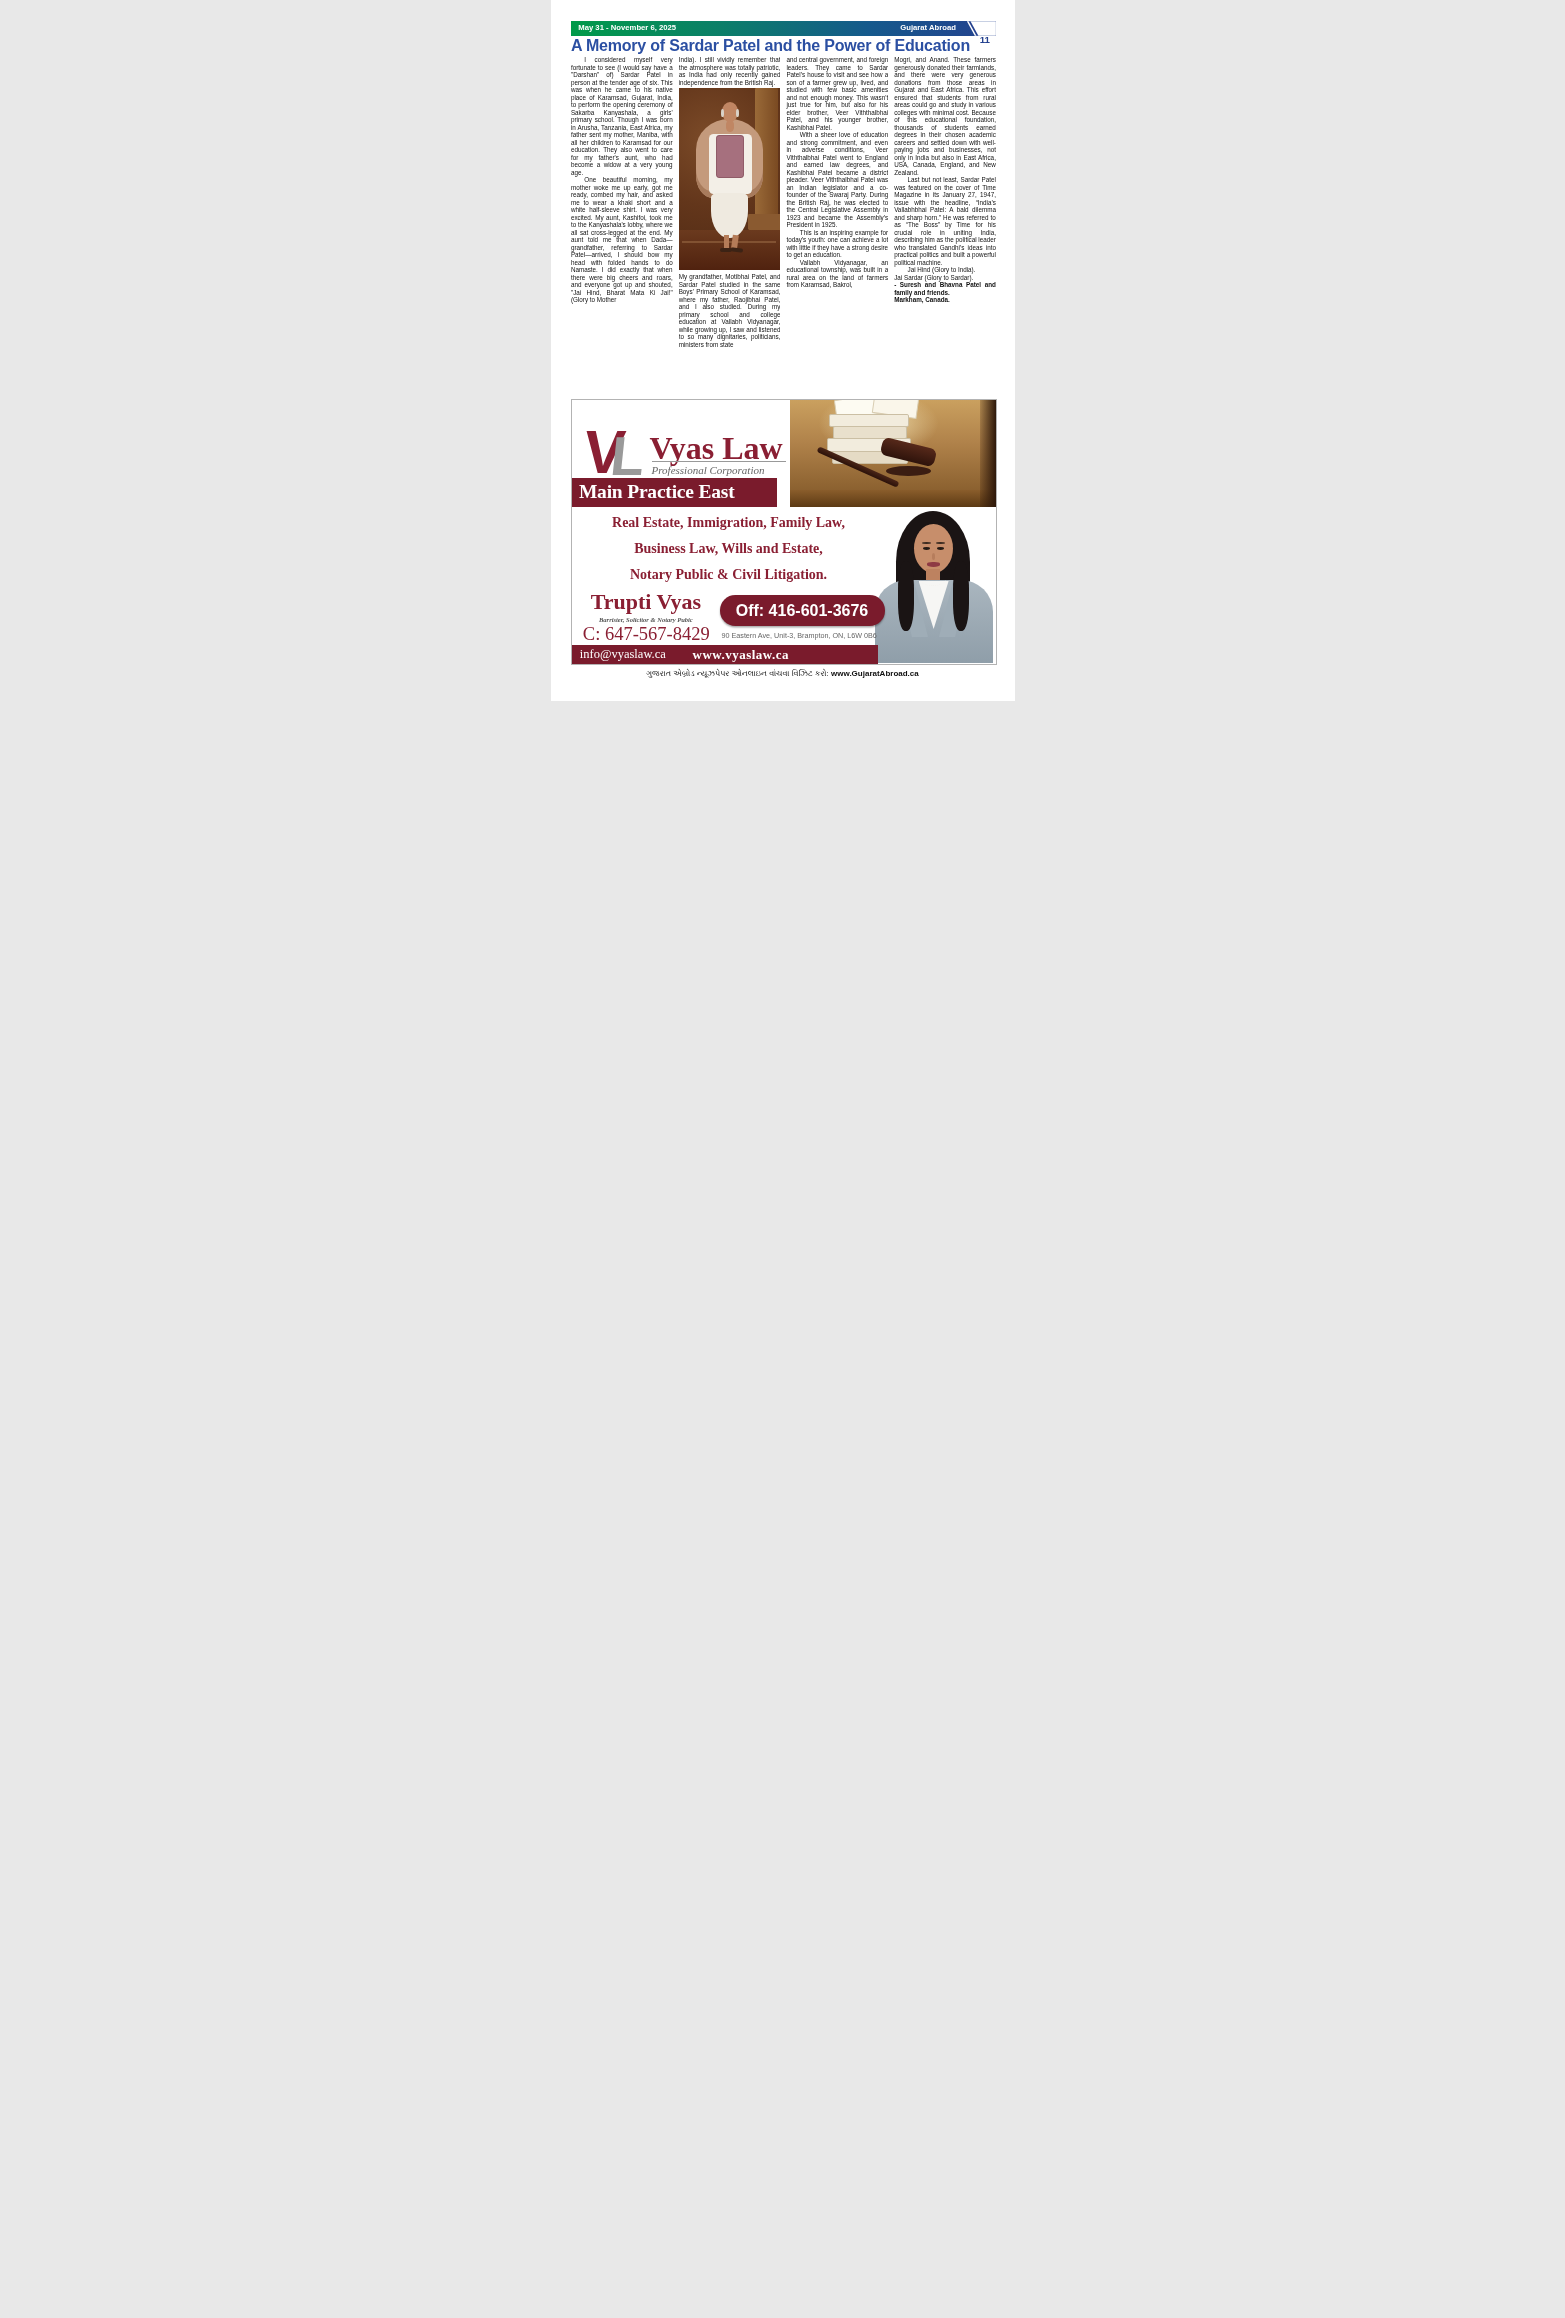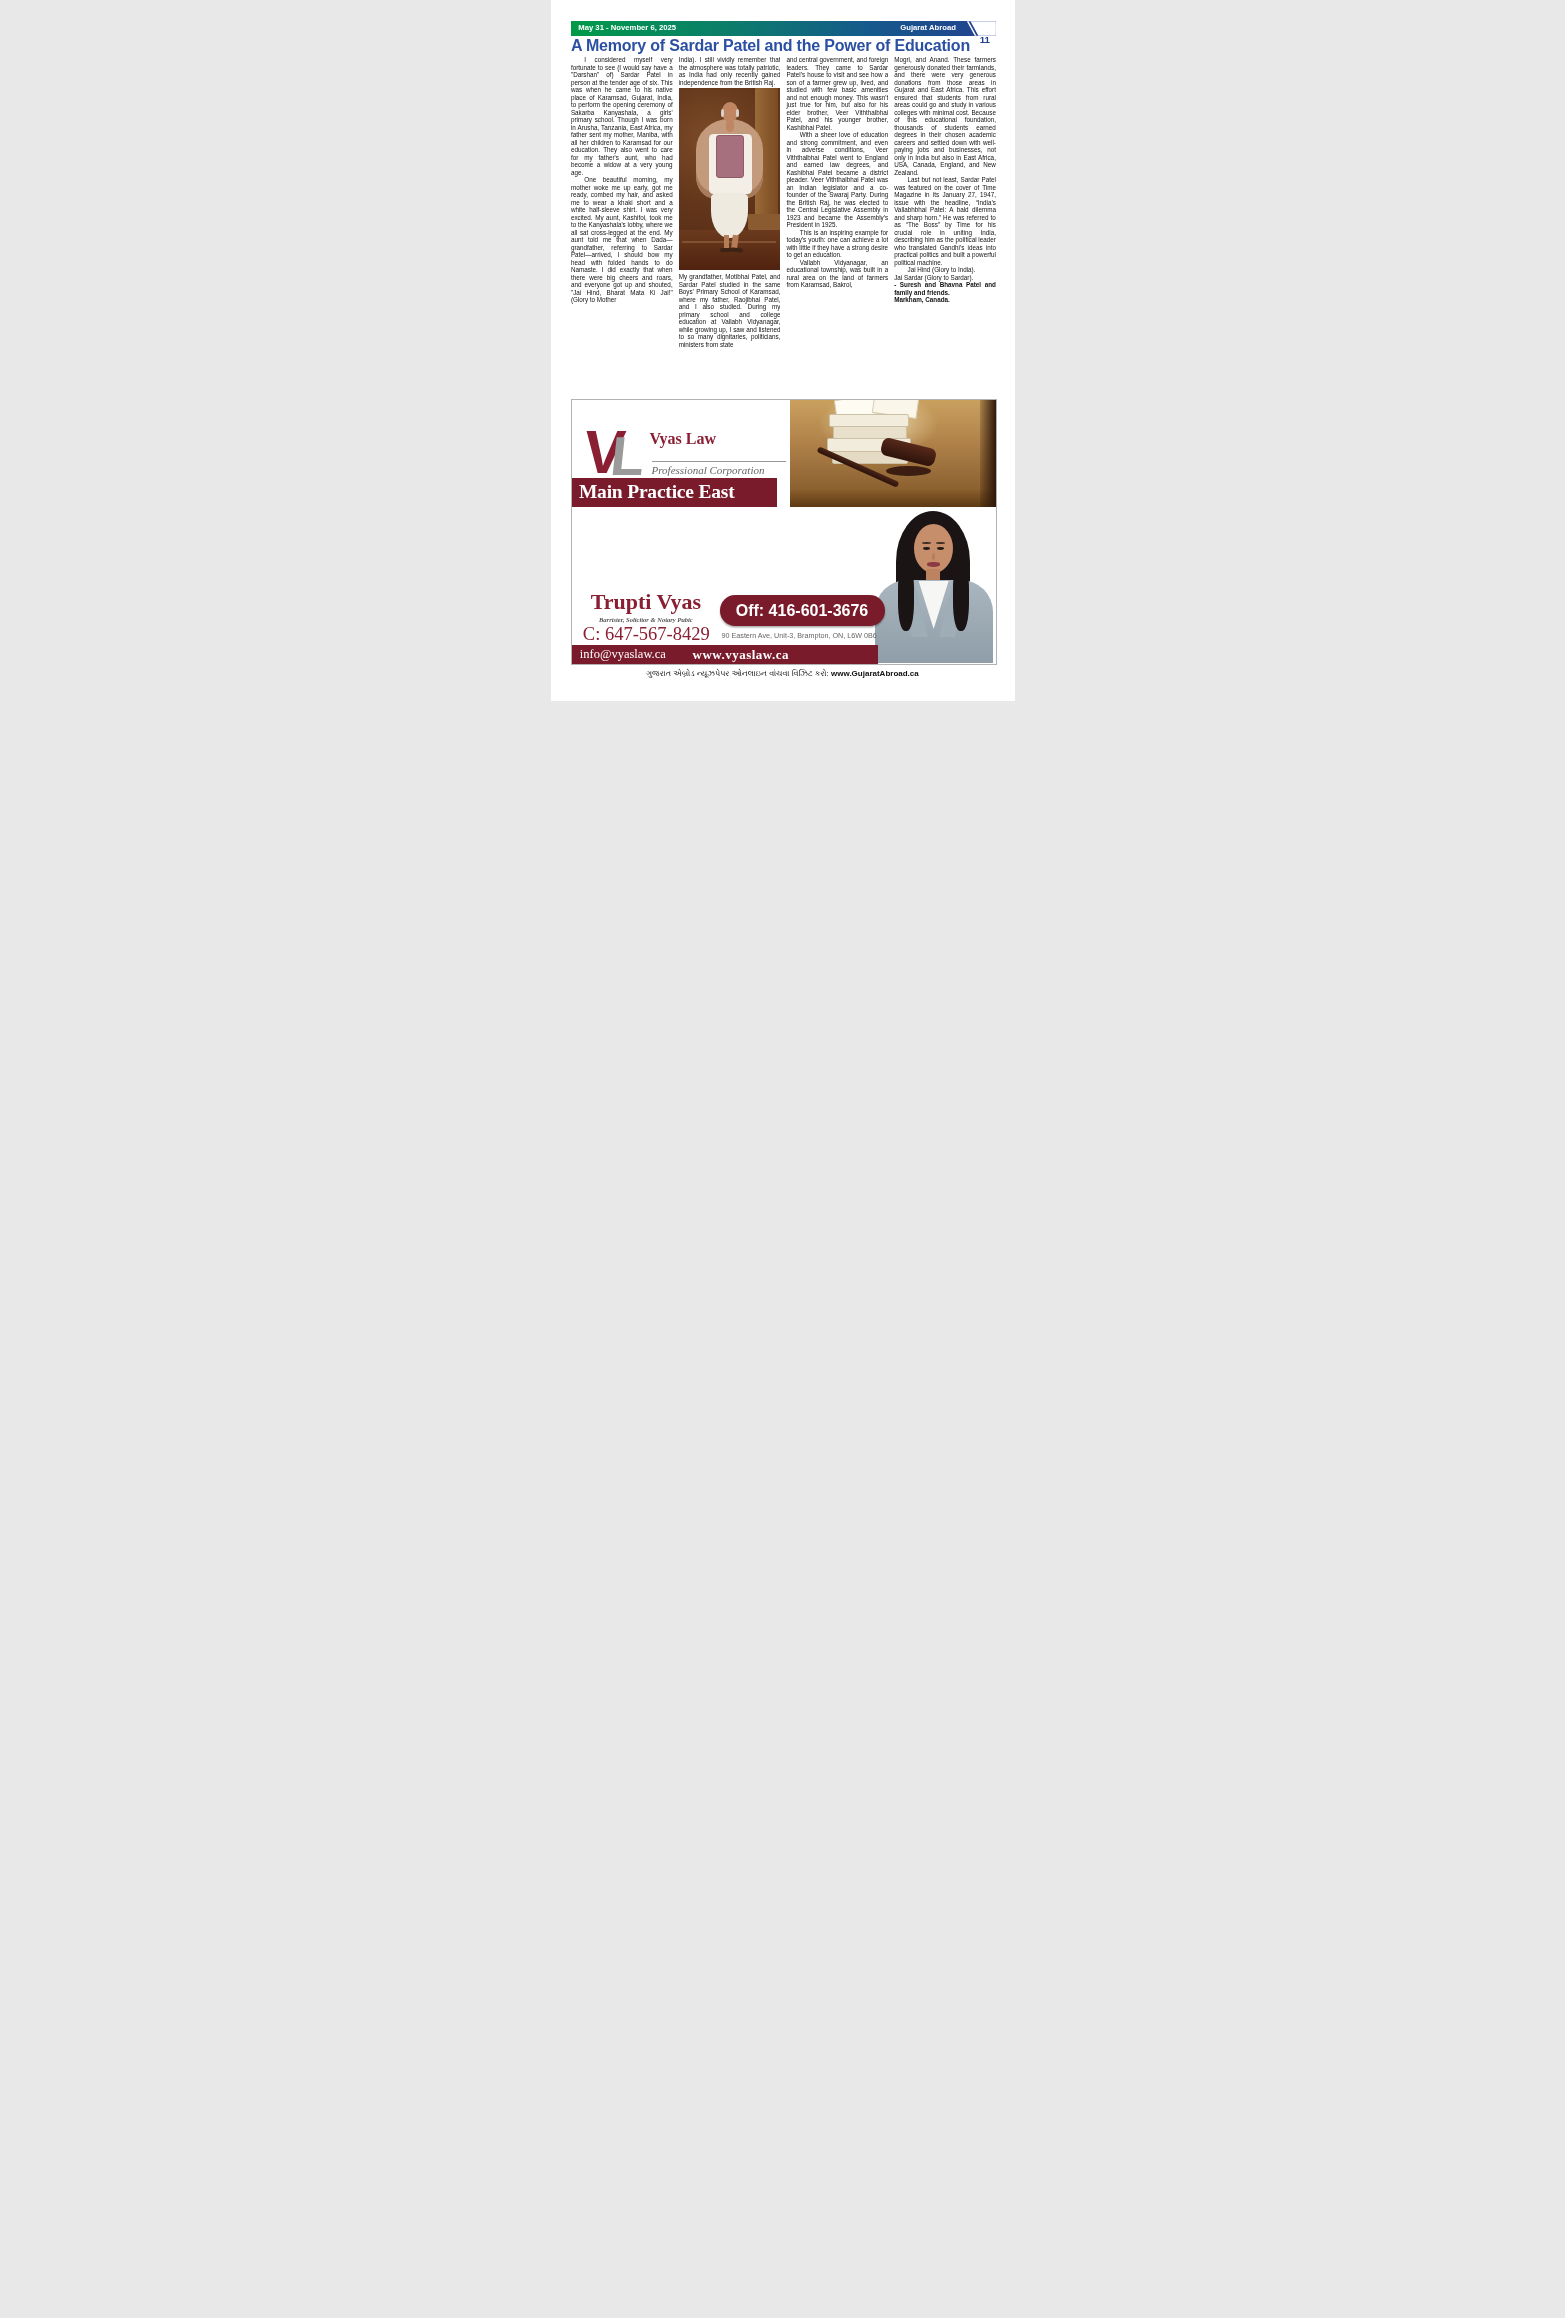--- a/index.html
+++ b/index.html
@@ -52,21 +52,21 @@
   .p-sandal{position:absolute;top:160px;width:12px;height:3.7px;background:#3c2315;border-radius:1.9px;}
   .p-sandal.l{left:41px;} .p-sandal.r{left:52px;transform:rotate(6deg);}
 
   
   .ad{position:absolute;left:20px;top:399px;width:424px;height:264px;background:#fff;border:0.5px solid #b3b3b3;}
   .vl-v{position:absolute;left:12px;top:24px;font-family:"Liberation Sans",sans-serif;font-weight:bold;
     font-size:61px;line-height:56px;color:#8a1f33;transform:skewX(-6deg);}
   .vl-l{position:absolute;left:39px;top:31px;font-family:"Liberation Sans",sans-serif;font-weight:bold;
     font-size:55px;line-height:50px;color:#9a9a9a;transform:skewX(-6deg);}
   .vl-name{position:absolute;left:78px;top:30px;font-family:"Liberation Serif",serif;font-weight:bold;
-    font-size:16px;color:#8a1f33;}
+    font-size:32px;color:#8a1f33;}
   .vl-tagline{position:absolute;left:80px;top:61px;font-family:"Liberation Serif",serif;font-style:italic;
     font-size:11px;color:#666;border-top:0.9px solid #999;padding-top:1.9px;width:134px;}
   .ad-banner{position:absolute;left:0;top:78px;width:205px;height:29px;background:#7a1b2c;}
   .ad-banner span{display:block;padding-left:7.4px;line-height:28px;color:#fff;font-family:"Liberation Serif",serif;
     font-weight:bold;font-size:19.5px;letter-spacing:-0.2px;}
 
   
   .ad-photo{position:absolute;left:218px;top:0;width:206px;height:107px;overflow:hidden;
     background:linear-gradient(180deg,#caa05f 0%,#b0824a 40%,#7e5526 100%);}
   .ph-glow{position:absolute;left:28px;top:-9.3px;width:121px;height:65px;background:radial-gradient(ellipse,#ecd9a8 0%,rgba(236,217,168,0) 70%);}
@@ -211,20 +211,25 @@
       <div class="gavel-handle"></div>
       <div class="gavel-base"></div>
       <div class="gavel-head"></div>
       <div class="ph-right-dark"></div>
     </div>
 
     <div class="ad-banner">
       <span>Main Practice East</span>
     </div>
 
+    <div class="practice">
+      <div>Real Estate, Immigration, Family Law,</div>
+      <div>Business Law, Wills and Estate,</div>
+      <div>Notary Public &amp; Civil Litigation.</div>
+    </div>
 
     <div class="woman">
       <div class="w-hair"></div>
       <div class="w-face"></div>
       <div class="w-brow l"></div>
       <div class="w-brow r"></div>
       <div class="w-eye l"></div>
       <div class="w-eye r"></div>
       <div class="w-nose"></div>
       <div class="w-lips"></div>

